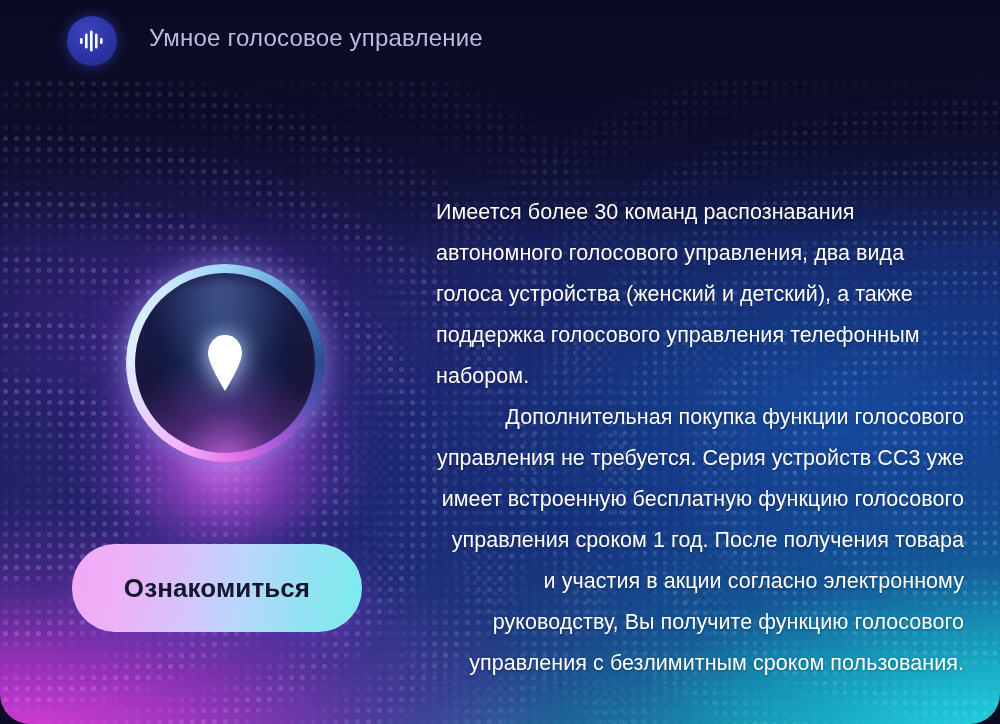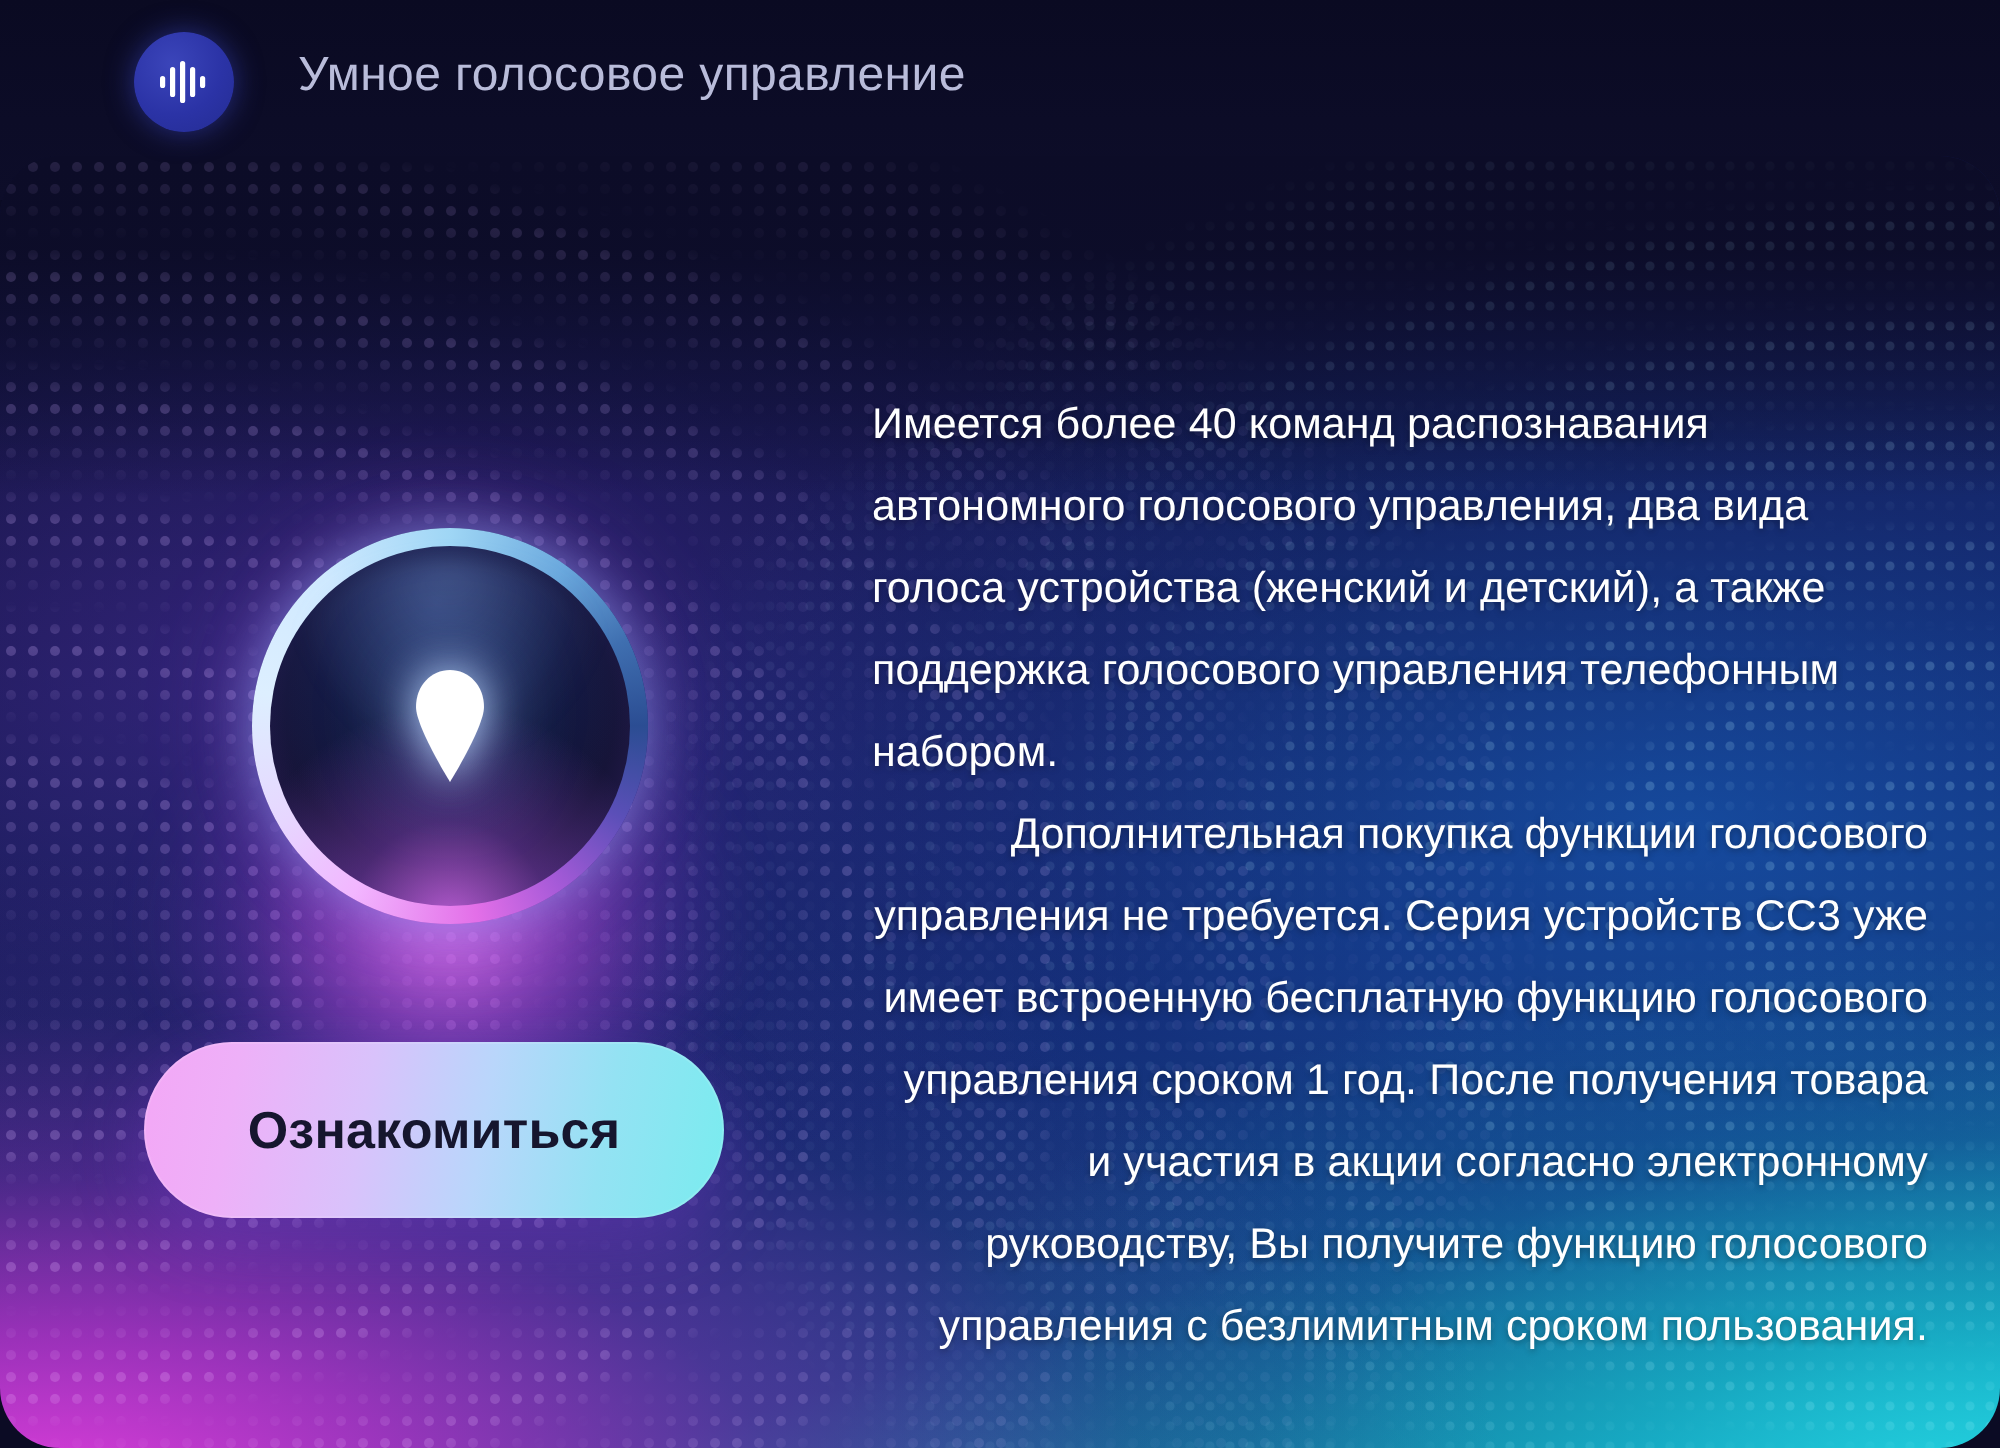--- a/index.html
+++ b/index.html
@@ -144,21 +144,21 @@
     position: absolute;
     left: 50%; top: 50%;
     transform: translate(-50%, -50%);
     z-index: 5;
     filter: drop-shadow(0 0 10px rgba(190,215,255,.9)) drop-shadow(0 0 20px rgba(150,190,255,.55));
   }
 
   
   #cta-button {
     position: absolute;
-    left: 72px; top: 443px;
+    left: 72px; top: 466px;
     width: 290px; height: 88px;
     border: 0;
     border-radius: 44px;
     cursor: pointer;
     z-index: 14;
     background: linear-gradient(100deg, #f3a7f6 0%, #eeb0f8 16%, #d9c2fb 38%, #b9d6fb 58%, #94e2f3 78%, #79ecef 100%);
     box-shadow: 0 10px 34px rgba(120,60,200,.38), 0 0 0 1px rgba(255,255,255,.12) inset;
     display: flex;
     align-items: center;
     justify-content: center;
@@ -262,21 +262,21 @@
       <div id="orb-inner"></div>
       <div id="orb-gloss"></div>
       <svg id="orb-pin" width="46" height="60" viewBox="0 0 46 60" aria-hidden="true">
         <path d="M23 58 C23 58 6 30.5 6 20.5 C6 9.7 13.6 2 23 2 C32.4 2 40 9.7 40 20.5 C40 30.5 23 58 23 58 Z" fill="#ffffff"></path>
       </svg>
     </div>
 
     <button id="cta-button" type="button">Ознакомиться</button>
 
     <div id="copy">
-      <p id="paragraph-1">Имеется более 40 команд распознавания автономного голосового управления, два вида голоса устройства (женский и детский), а также поддержка голосового управления телефонным набором.</p>
+      <p id="paragraph-1">Имеется более 30 команд распознавания автономного голосового управления, два вида голоса устройства (женский и детский), а также поддержка голосового управления телефонным набором.</p>
       <p id="paragraph-2">Дополнительная покупка функции голосового управления не требуется. Серия устройств CC3 уже имеет встроенную бесплатную функцию голосового управления сроком 1 год. После получения товара и участия в акции согласно электронному руководству, Вы получите функцию голосового управления с безлимитным сроком пользования.</p>
     </div>
   </div>
 
   <div id="header-band"></div>
 
   <div id="header-bar">
     <div id="brand-badge">
       <svg width="26" height="24" viewBox="0 0 26 24" aria-hidden="true">
         <g fill="#ffffff">

